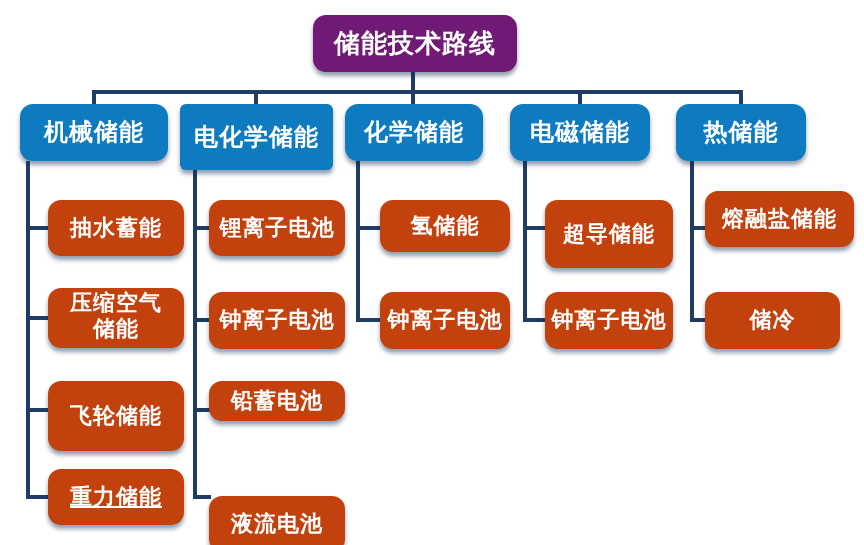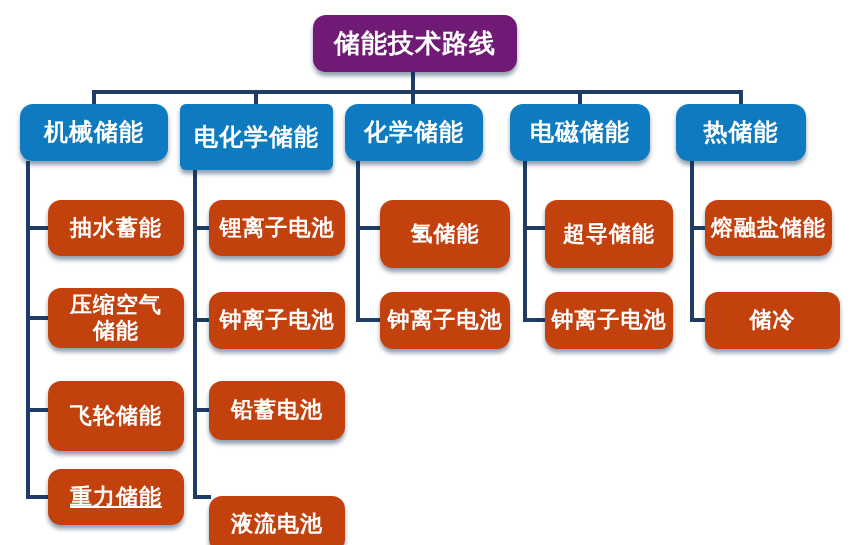--- a/index.html
+++ b/index.html
@@ -16,21 +16,21 @@
     color:#ffffff;font-weight:700;text-align:center;
     border-radius:13px;
     box-shadow:0 4px 4px rgba(16,45,80,0.45);
     letter-spacing:1px;
     line-height:1.2;
     box-sizing:border-box;
   }
   .root{background:#701a75;font-size:26px;}
   .branch{background:#0E7ABF;font-size:24px;}
   .leaf{background:#c2410c;font-size:22px;}
-  .two-line{padding:16px 20px;}
+  .two-line{padding:16px 20px;font-family:Liberation Mono, monospace;}
   .line{position:absolute;background:#1E3C64;}
 </style>
 </head>
 <body>
 
 <div id="stage">
 
   <div class="line" style="left:411px;top:72px;width:4px;height:32px;"></div>
   <div class="line" style="left:92px;top:90px;width:651px;height:4px;"></div>
   <div class="line" style="left:92px;top:90px;width:4px;height:14px;"></div>
@@ -70,25 +70,25 @@
   <div class="node branch" style="left:510px;top:104px;width:140px;height:57px;">电磁储能</div>
   <div class="node branch" style="left:676px;top:104px;width:130px;height:57px;">热储能</div>
 
   <div class="node leaf" style="left:48px;top:200px;width:136px;height:56px;">抽水蓄能</div>
   <div class="node leaf two-line" style="left:48px;top:288px;width:136px;height:60px;">压缩空气储能</div>
   <div class="node leaf" style="left:48px;top:381px;width:136px;height:70px;">飞轮储能</div>
   <div class="node leaf" style="left:48px;top:469px;width:136px;height:56px;text-decoration:underline;">重力储能</div>
 
   <div class="node leaf" style="left:209px;top:200px;width:136px;height:56px;">锂离子电池</div>
   <div class="node leaf" style="left:209px;top:292px;width:136px;height:57px;">钟离子电池</div>
-  <div class="node leaf" style="left:209px;top:381px;width:136px;height:59px;">铅蓄电池</div>
+  <div class="node leaf" style="left:209px;top:381px;width:136px;height:40px;">铅蓄电池</div>
   <div class="node leaf" style="left:209px;top:469px;width:136px;height:56px;margin-top:27px;">液流电池</div>
 
-  <div class="node leaf" style="left:380px;top:200px;width:130px;height:68px;">氢储能</div>
+  <div class="node leaf" style="left:380px;top:200px;width:130px;height:52px;">氢储能</div>
   <div class="node leaf" style="left:380px;top:292px;width:130px;height:57px;">钟离子电池</div>
 
   <div class="node leaf" style="left:545px;top:200px;width:128px;height:68px;border-radius:12px;">超导储能</div>
   <div class="node leaf" style="left:545px;top:292px;width:128px;height:57px;">钟离子电池</div>
 
-  <div class="node leaf" style="left:705px;top:200px;width:127px;height:56px;">熔融盐储能</div>
+  <div class="node leaf" style="left:705px;top:191px;width:149px;height:56px;">熔融盐储能</div>
   <div class="node leaf" style="left:705px;top:292px;width:135px;height:57px;">储冷</div>
 
 </div>
 
 </body></html>

